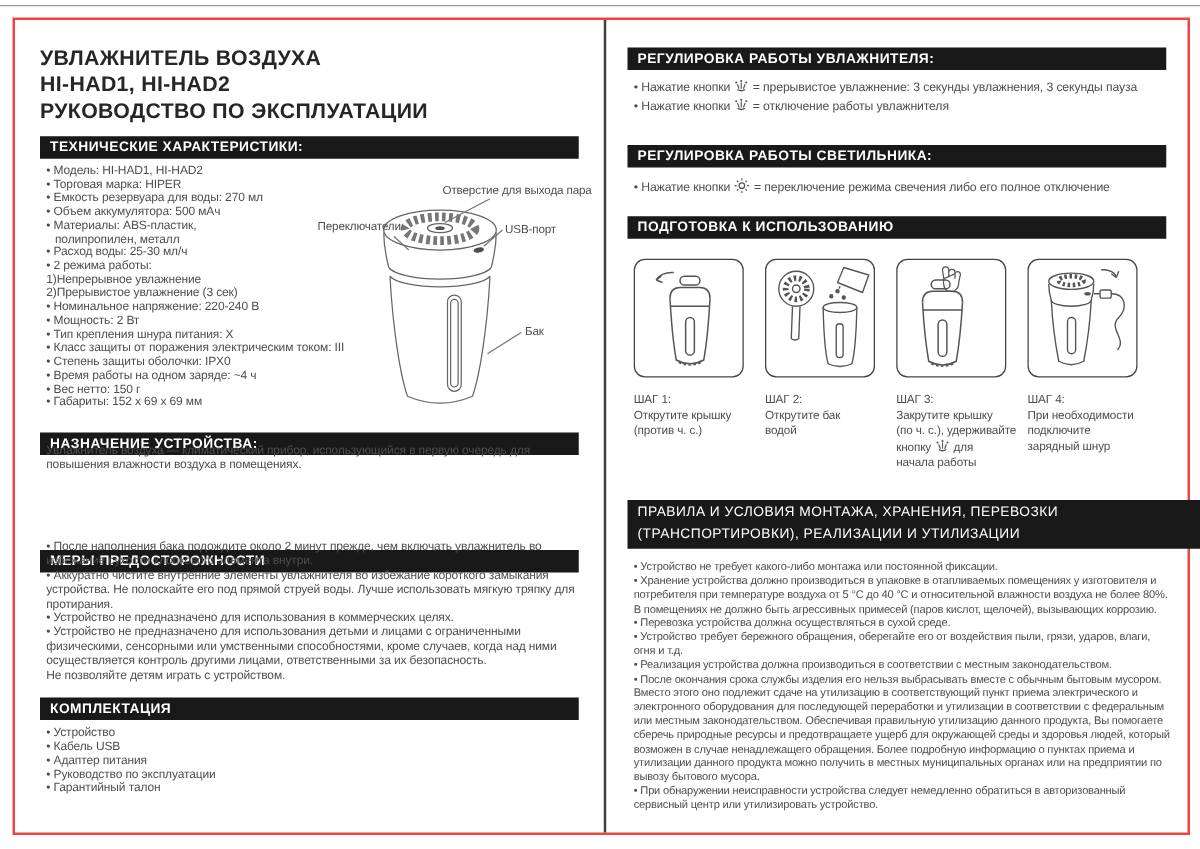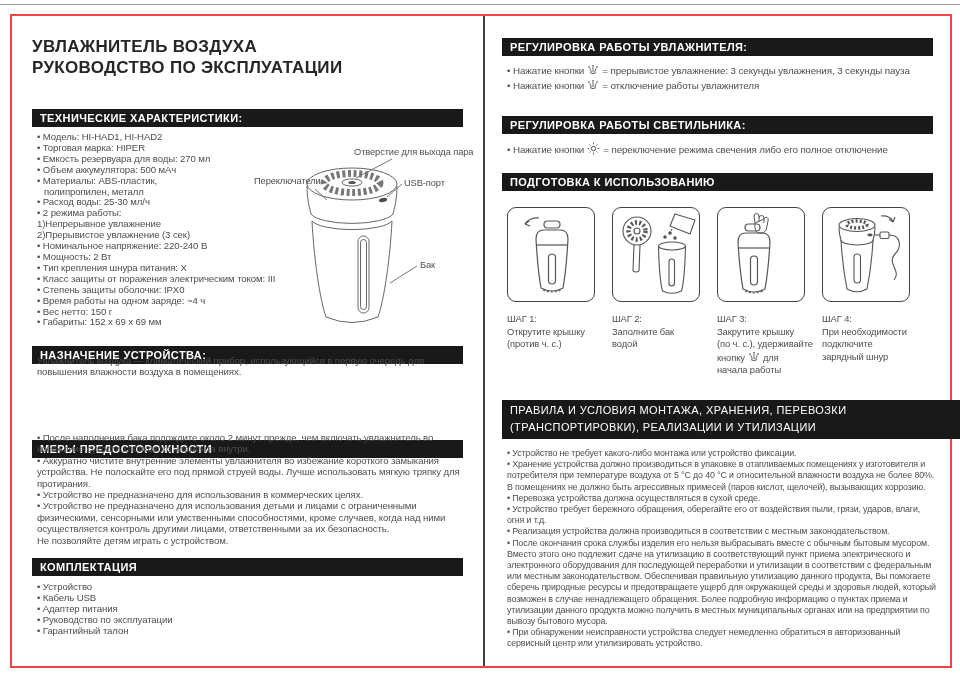--- a/index.html
+++ b/index.html
@@ -30,20 +30,21 @@
 </head>
 <body>
 
 <div class="page">
   <div class="topline"></div>
   <div class="sheet">
     <div class="divider"></div>
 
     <div class="abs title" style="left:20px;top:20px;">
       <div>УВЛАЖНИТЕЛЬ ВОЗДУХА</div>
+      <div>HI-HAD1, HI-HAD2</div>
       <div>РУКОВОДСТВО ПО ЭКСПЛУАТАЦИИ</div>
     </div>
 
     <div class="abs bar" style="left:20px;top:93px;">ТЕХНИЧЕСКИЕ ХАРАКТЕРИСТИКИ:</div>
 
     <div class="abs list" style="left:25px;top:116px;width:420px;">
       <div>• Модель: HI-HAD1, HI-HAD2</div>
       <div>• Торговая марка: HIPER</div>
       <div>• Емкость резервуара для воды: 270 мл</div>
       <div>• Объем аккумулятора: 500 мАч</div>
@@ -206,21 +207,21 @@
       </svg>
     </div>
 
     <div class="abs caption" style="left:495px;top:297px;">
       <div>ШАГ 1:</div>
       <div>Открутите крышку</div>
       <div>(против ч. с.)</div>
     </div>
     <div class="abs caption" style="left:600px;top:297px;">
       <div>ШАГ 2:</div>
-      <div>Заполните бак</div>
+      <div>Открутите бак</div>
       <div>водой</div>
     </div>
     <div class="abs caption" style="left:705px;top:297px;">
       <div>ШАГ 3:</div>
       <div>Закрутите крышку</div>
       <div>(по ч. с.), удерживайте</div>
       <div><span>кнопку</span><svg class="icn" viewBox="0 0 12 11">
             <path d="M3,8.6 Q6,10.6 9,8.6" fill="none" stroke="#555" stroke-width="1"></path>
             <path d="M6,8 L6,3 M4.3,8 L2.9,4.4 M7.7,8 L9.1,4.4" stroke="#555" stroke-width="0.9" fill="none"></path>
             <circle cx="6" cy="1.8" r="0.85" fill="#555"></circle>
@@ -235,21 +236,21 @@
       <div>подключите</div>
       <div>зарядный шнур</div>
     </div>
 
     <div class="abs bar2" style="left:490px;top:384px;">
       <div>ПРАВИЛА И УСЛОВИЯ МОНТАЖА, ХРАНЕНИЯ, ПЕРЕВОЗКИ</div>
       <div>(ТРАНСПОРТИРОВКИ), РЕАЛИЗАЦИИ И УТИЛИЗАЦИИ</div>
     </div>
 
     <div class="abs rules" style="left:495px;top:432px;width:432px;">
-      <div>• Устройство не требует какого-либо монтажа или устройство фиксации.</div>
+      <div>• Устройство не требует какого-либо монтажа или постоянной фиксации.</div>
       <div>• Хранение устройства должно производиться в упаковке в отапливаемых помещениях у изготовителя и потребителя при температуре воздуха от 5 °C до 40 °C и относительной влажности воздуха не более 80%. В помещениях не должно быть агрессивных примесей (паров кислот, щелочей), вызывающих коррозию.</div>
       <div>• Перевозка устройства должна осуществляться в сухой среде.</div>
       <div>• Устройство требует бережного обращения, оберегайте его от воздействия пыли, грязи, ударов, влаги, огня и т.д.</div>
       <div>• Реализация устройства должна производиться в соответствии с местным законодательством.</div>
       <div>• После окончания срока службы изделия его нельзя выбрасывать вместе с обычным бытовым мусором. Вместо этого оно подлежит сдаче на утилизацию в соответствующий пункт приема электрического и электронного оборудования для последующей переработки и утилизации в соответствии с федеральным или местным законодательством. Обеспечивая правильную утилизацию данного продукта, Вы помогаете сберечь природные ресурсы и предотвращаете ущерб для окружающей среды и здоровья людей, который возможен в случае ненадлежащего обращения. Более подробную информацию о пунктах приема и утилизации данного продукта можно получить в местных муниципальных органах или на предприятии по вывозу бытового мусора.</div>
       <div>• При обнаружении неисправности устройства следует немедленно обратиться в авторизованный сервисный центр или утилизировать устройство.</div>
     </div>
 
   </div>
 </div>

